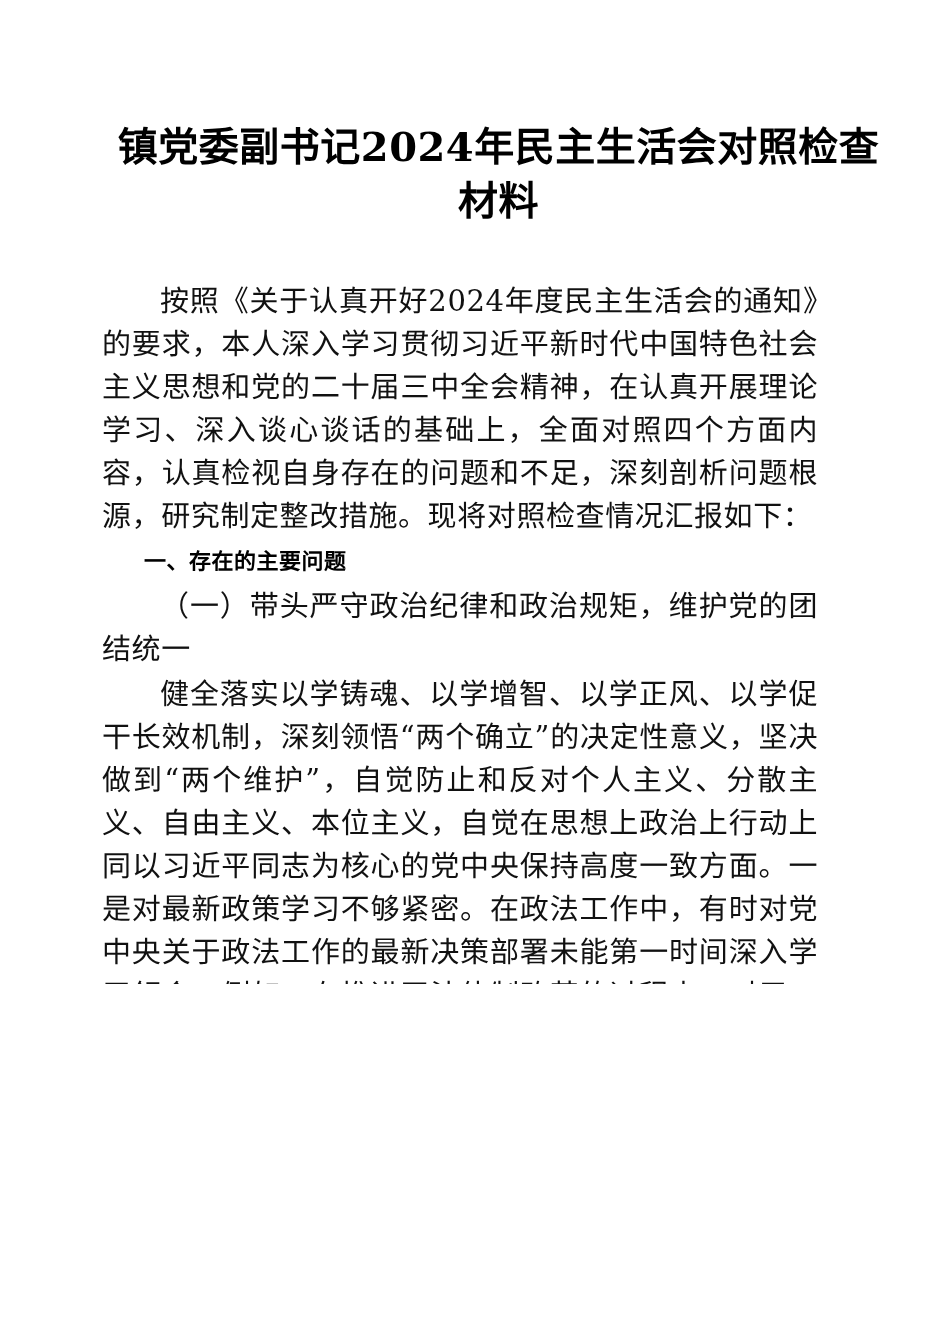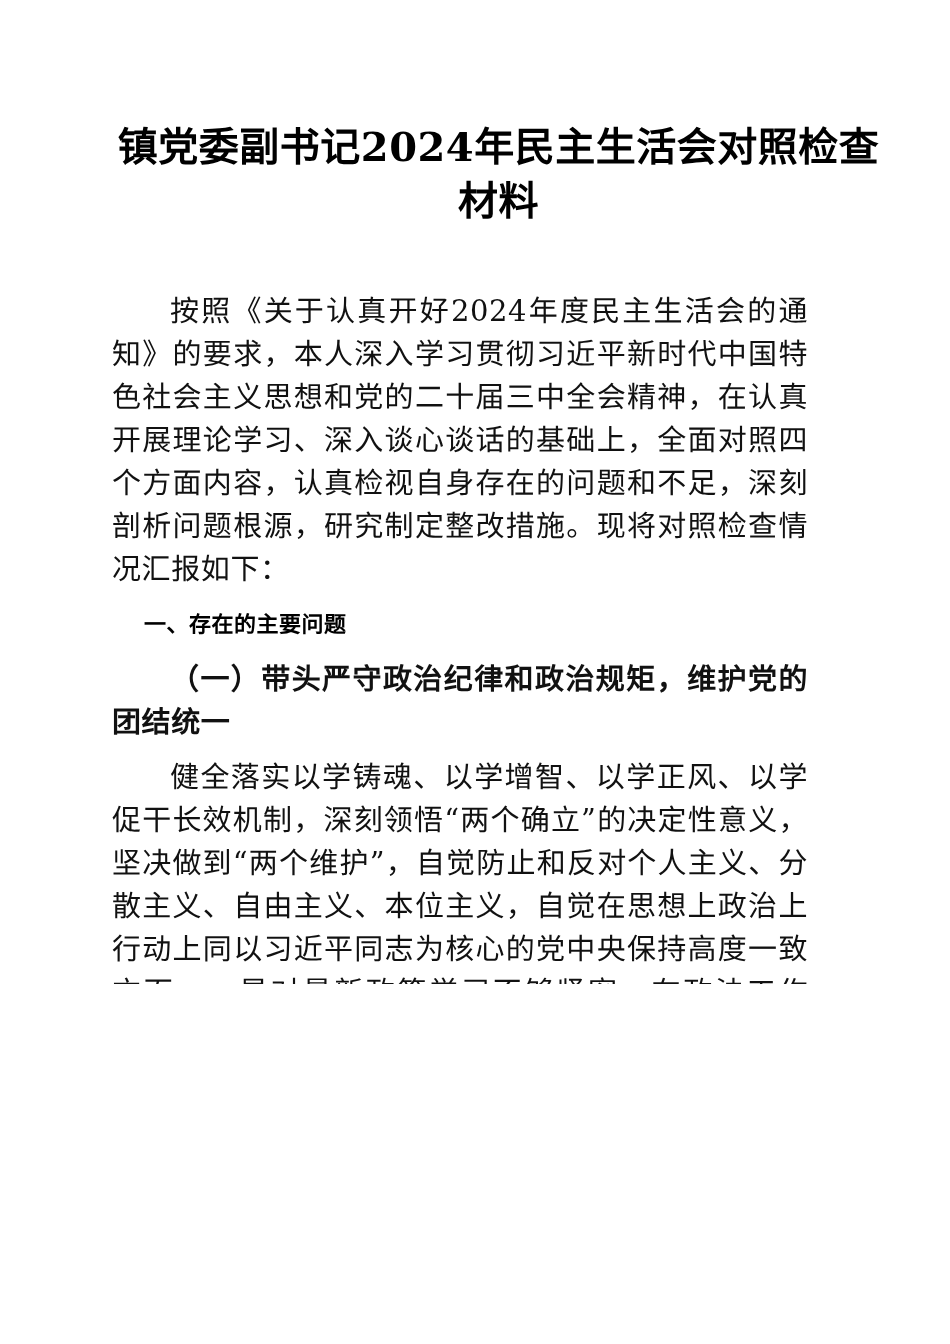--- a/index.html
+++ b/index.html
@@ -40,36 +40,36 @@
   .body-wrap {
     width: 720px;
     margin: 0 auto 0 0;
   }
 
   p.para {
     font-family: "DejaVu Serif", "Liberation Serif", serif;
     font-size: 29px;
     line-height: 43px;
     color: #111111;
-    margin: 12px;
+    margin: 2px;
     text-align: justify;
     text-justify: inter-ideograph;
     text-indent: 2em;
     letter-spacing: 0.6px;
     word-break: break-all;
   }
 
   
   p.para.kai {
     font-weight: 400;
     transform: none;
   }
 
   p.para.kai-bold {
-    font-weight: 700;
+    font-weight: 400;
   }
 
   
   h2.section-heading {
     font-family: "Liberation Sans", "DejaVu Sans", sans-serif;
     font-weight: 700;
     font-size: 22px;
     line-height: 43px;
     color: #000000;
     margin: 0;

